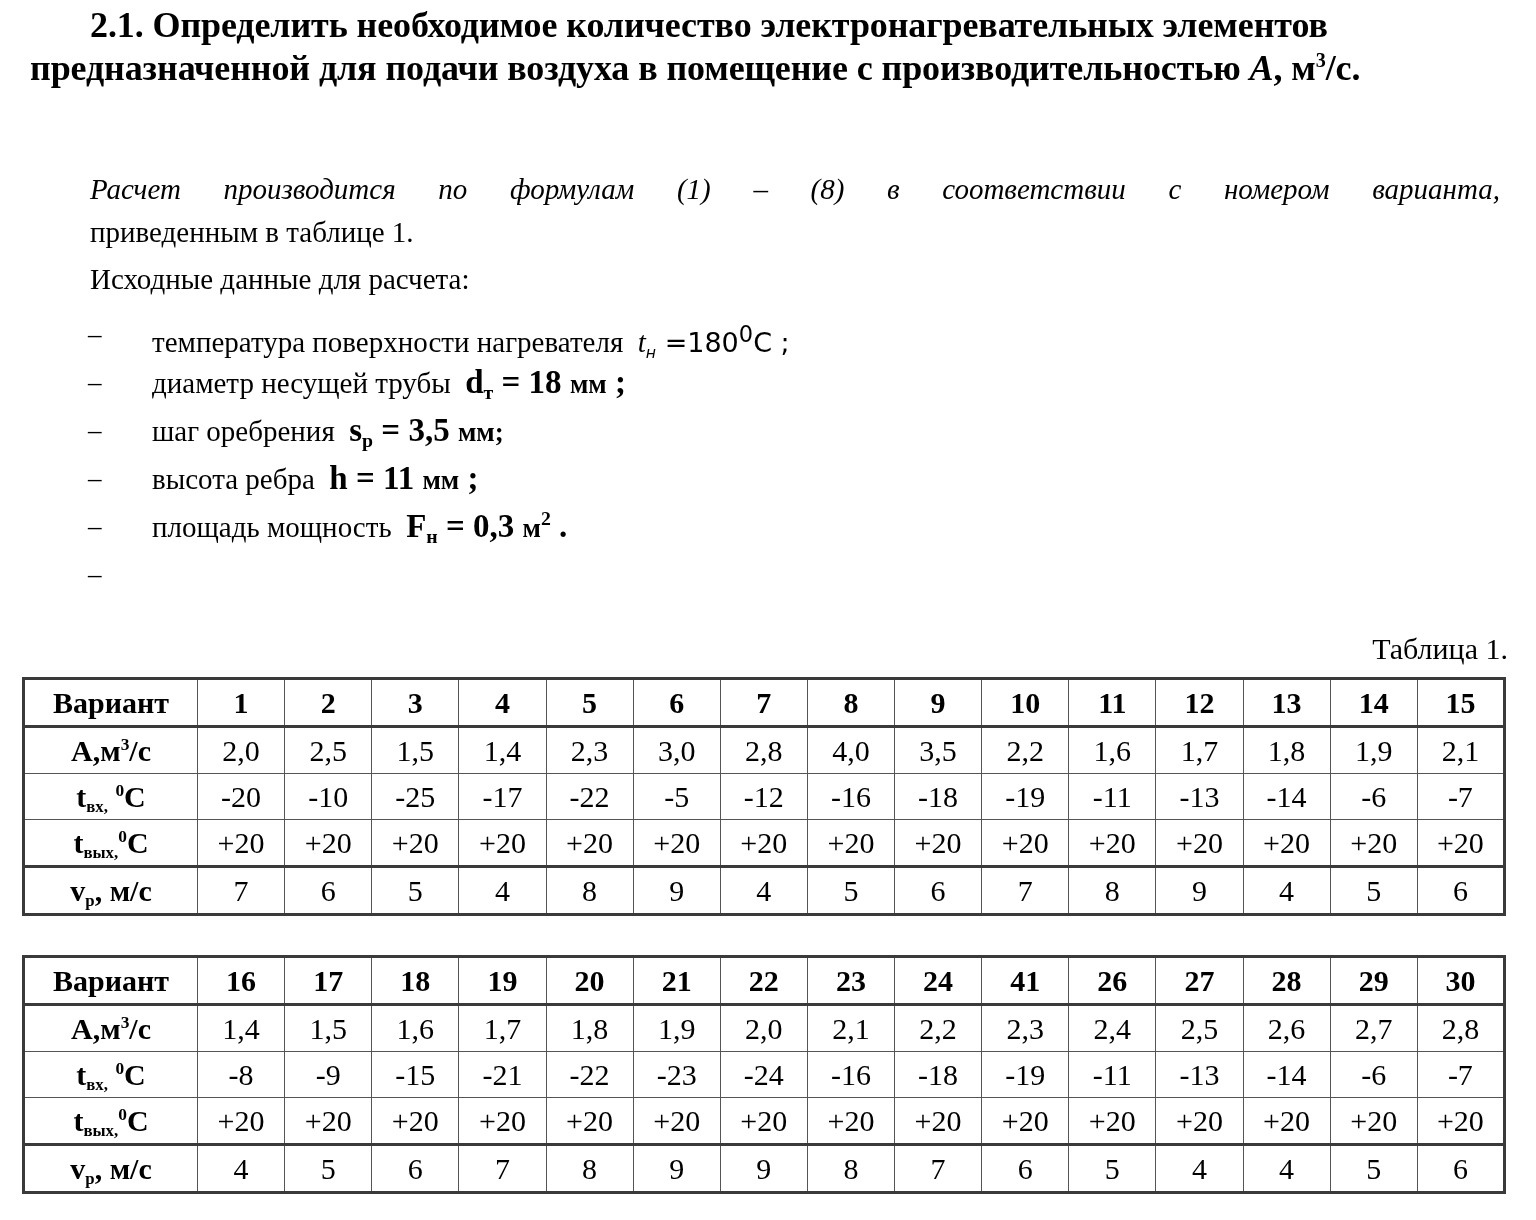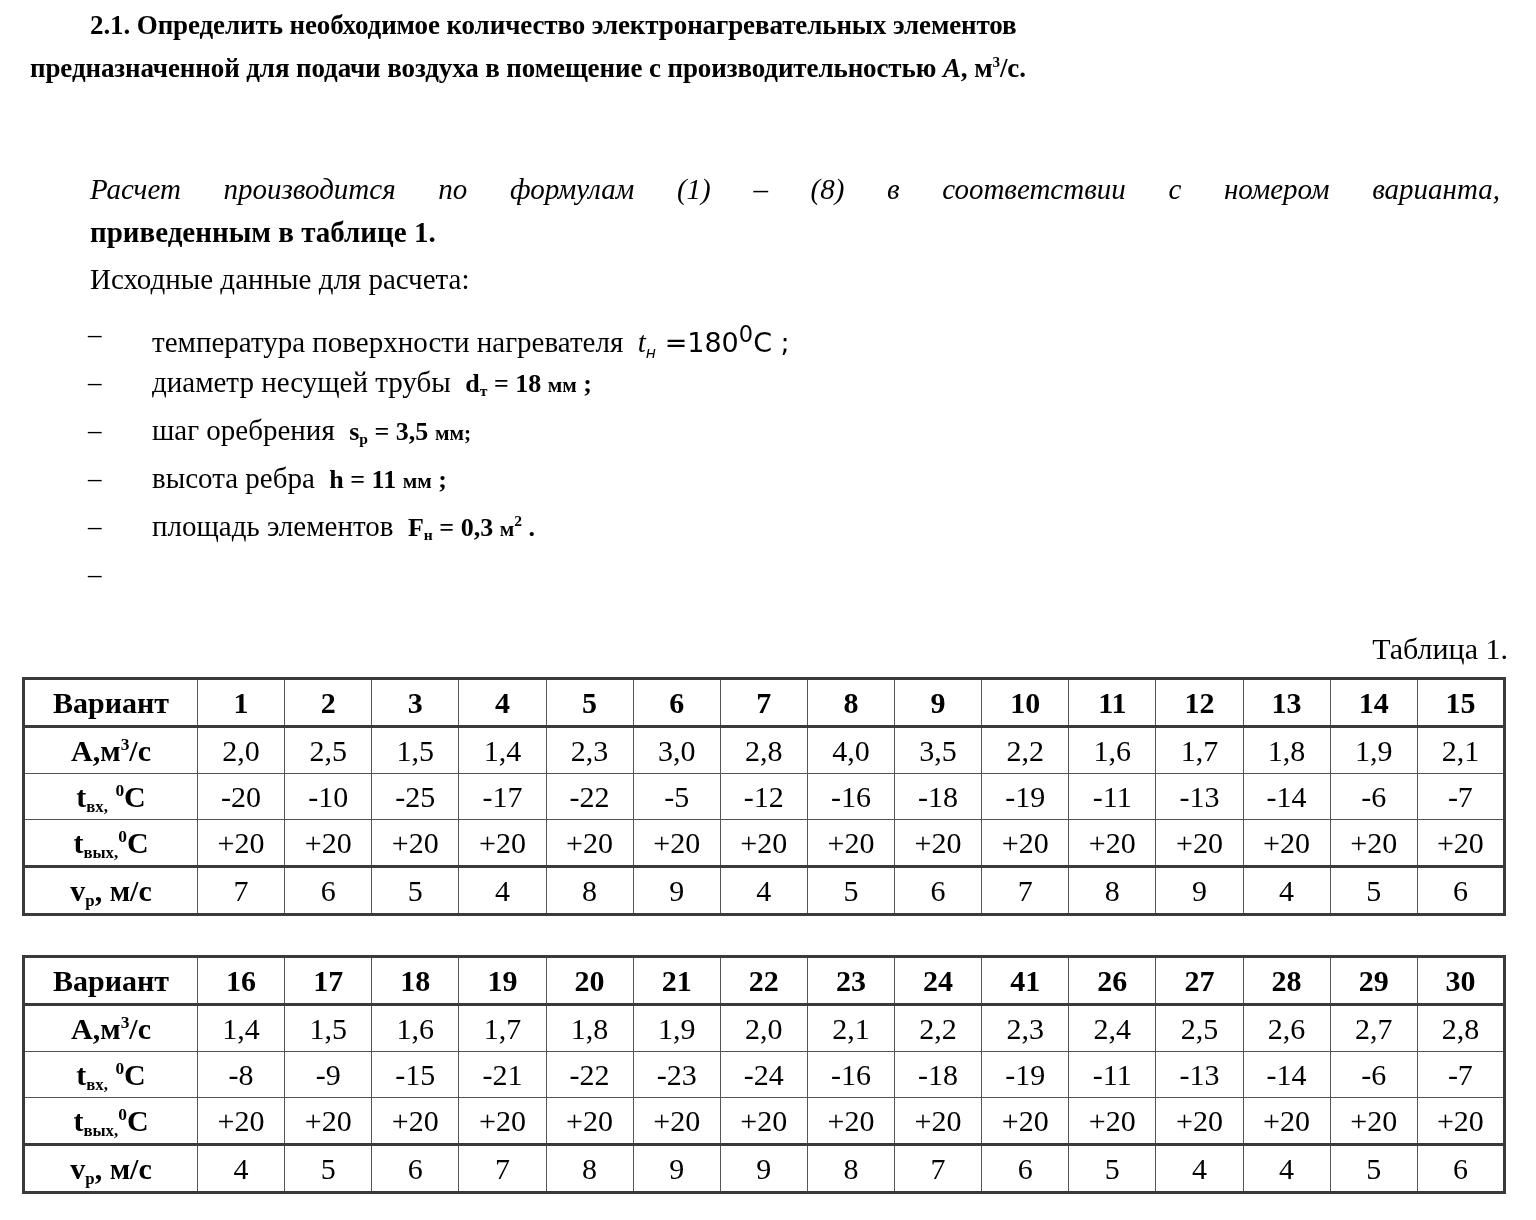--- a/index.html
+++ b/index.html
@@ -23,21 +23,21 @@
     box-sizing: border-box;
   }
 
   
   .title-block {
     position: absolute;
     left: 30px;
     top: 4px;
     width: 1480px;
     font-weight: bold;
-    font-size: 27px;
+    font-size: 36px;
     line-height: 43px;
     text-align: justify;
     letter-spacing: -0.1px;
   }
   .title-block .t-line {
     display: block;
     white-space: nowrap;
   }
   .title-block .t-line.l1 { text-indent: 60px; }
   .ital { font-style: italic; }
@@ -62,21 +62,21 @@
     text-align: justify;
     text-indent: 0;
   }
   .para.p1 .ln1 {
     display: block;
     text-align: justify;
     text-align-last: justify;
     white-space: normal;
     font-style: italic;
   }
-  .para.p1 .ln2 { display: block; font-weight: bold; }
+  .para.p1 .ln2 { display: block; }
   .para.p2 {
     left: 90px;
     top: 258px;
     width: 1000px;
   }
 
   
   .dash-list {
     position: absolute;
     left: 88px;
@@ -111,21 +111,21 @@
   }
   .f-math .v { font-style: italic; font-family: "Liberation Serif", serif; font-size: 29px; }
   .f-math sub {
     font-size: 0.58em;
     vertical-align: sub;
     line-height: 0;
     font-style: italic;
   }
   .f-bold {
     font-weight: bold;
-    font-size: 26px;
+    font-size: 33px;
   }
   .f-bold sub {
     font-size: 0.6em;
     vertical-align: -0.28em;
     line-height: 0;
     font-weight: bold;
   }
   .f-bold sup {
     font-size: 0.6em;
     vertical-align: super;
@@ -224,21 +224,21 @@
       <span class="txt"><span>шаг оребрения</span>&nbsp;&nbsp;<span class="f-bold"><span>s</span><sub>р</sub><span> = 3,5</span>&nbsp;<span class="unit-small">мм;</span><span></span></span></span>
     </div>
 
     <div class="dash-item">
       <span class="dash">–</span>
       <span class="txt"><span>высота ребра</span>&nbsp;&nbsp;<span class="f-bold"><span>h</span><sub></sub><span> = 11</span>&nbsp;<span class="unit-small">мм</span><span> ;</span></span></span>
     </div>
 
     <div class="dash-item">
       <span class="dash">–</span>
-      <span class="txt"><span>площадь элементов</span>&nbsp;&nbsp;<span class="f-bold"><span>F</span><sub>н</sub><span> = 0,3</span>&nbsp;<span class="unit-small">м</span><sup>2</sup><span> .</span></span></span>
+      <span class="txt"><span>площадь мощность</span>&nbsp;&nbsp;<span class="f-bold"><span>F</span><sub>н</sub><span> = 0,3</span>&nbsp;<span class="unit-small">м</span><sup>2</sup><span> .</span></span></span>
     </div>
 
     <div class="dash-item empty">
       <span class="dash">–</span>
       <span class="txt"></span>
     </div>
 
   </div>
 
   <div class="table-caption">Таблица 1.</div>

